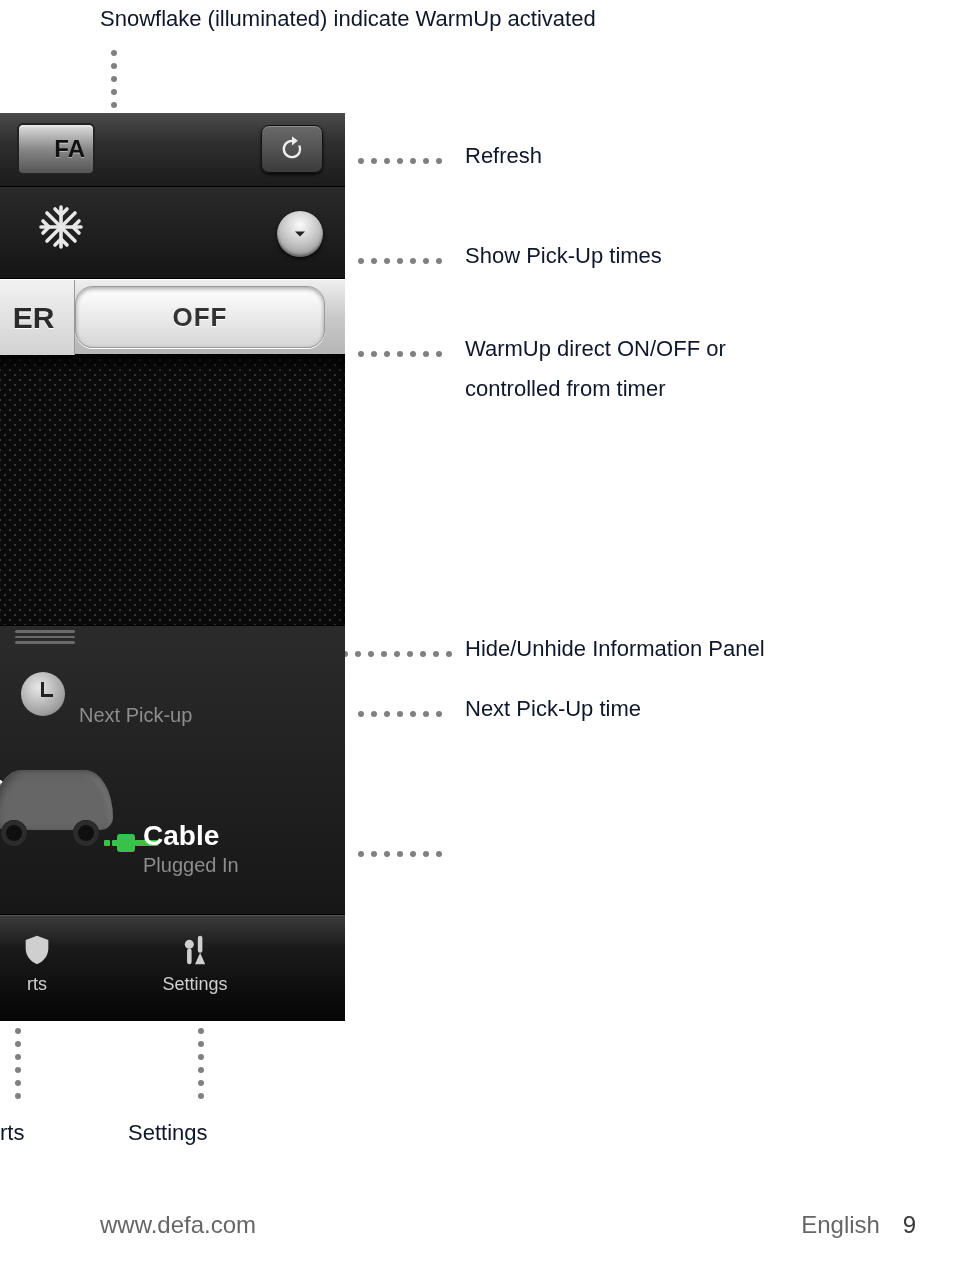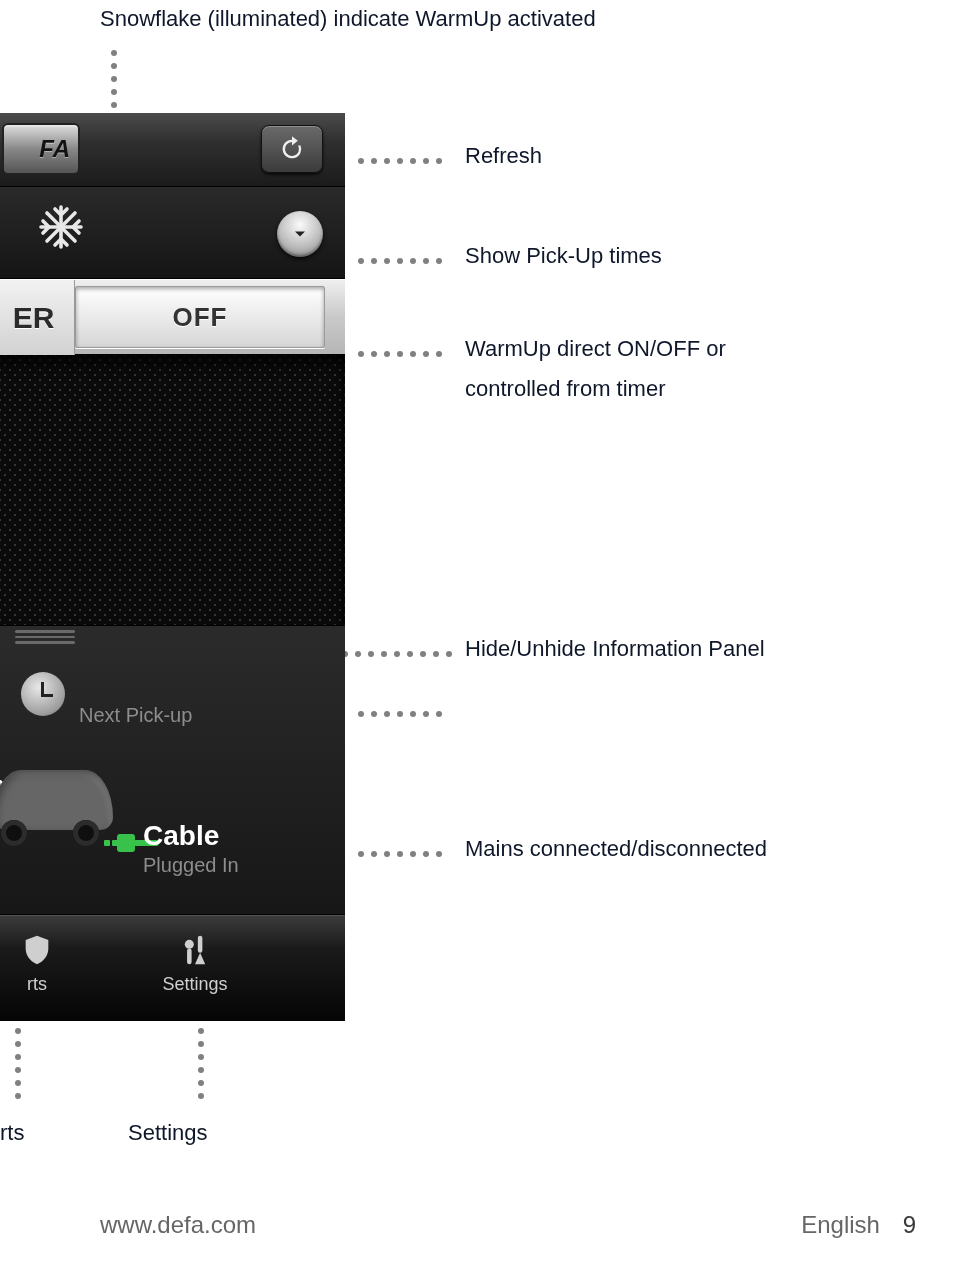--- a/index.html
+++ b/index.html
@@ -15,23 +15,23 @@
   .dots.vert { flex-direction: column; }
   .dot { width: 6px; height: 6px; border-radius: 50%; background: #808080; }
 
   
   .phone { position: absolute; left: 0; top: 113px; width: 345px; height: 965px; overflow: hidden; }
   .phone-inner { position: absolute; left: -255px; top: 0; width: 600px; height: 965px; }
 
   .topbar { position: absolute; left: 0; top: 0; width: 600px; height: 74px;
             background: linear-gradient(#4b4b4b, #2f2f2f 40%, #1b1b1b);
             border-bottom: 1px solid #000; }
-  .logo-plate { position: absolute; left: 257px; top: 10px; width: 78px; height: 52px;
+  .logo-plate { position: absolute; left: 272px; top: 10px; width: 78px; height: 52px;
                 background: linear-gradient(#dedede, #888 50%, #555);
-                border: 2px solid #222; border-radius: 6px; box-shadow: inset 0 2px 0 rgba(255,255,255,0.3); font-style: italic; }
+                border: 2px solid #222; border-radius: 6px; box-shadow: inset 0 2px 0 rgba(255,255,255,0.3); }
   .logo-plate span { position:absolute; right:8px; top:10px; font-weight:900; font-size:24px; color:#111; text-shadow:0 1px 0 rgba(255,255,255,.4); }
   .refresh-btn { position: absolute; right: 22px; top: 12px; width: 62px; height: 48px;
                  background: linear-gradient(#6a6a6a,#3b3b3b);
                  border: 1px solid #111; border-radius: 8px; box-shadow: inset 0 1px 0 rgba(255,255,255,.25), 0 2px 3px rgba(0,0,0,.7);
                  display:flex; align-items:center; justify-content:center; }
   .refresh-btn svg { width: 28px; height: 28px; }
 
   .status-row { position: absolute; left:0; top:74px; width:600px; height:92px;
                 background: linear-gradient(#2a2a2a,#151515);
                 border-bottom:1px solid #000; }
@@ -45,21 +45,21 @@
 
   .toggle-row { position:absolute; left:0; top:166px; width:600px; height:76px;
                 background: linear-gradient(#efefef,#c9c9c9 50%,#b6b6b6);
                 border-top:1px solid #fff; border-bottom:1px solid #000; }
   .toggle-left { position:absolute; left:248px; top:0; width:82px; height:76px;
                  display:flex; align-items:center; justify-content:center;
                  font-weight:900; color:#2b2b2b; font-size:30px; text-shadow:0 1px 0 #fff;
                  background: linear-gradient(#f2f2f2,#d1d1d1);
                  border-right:1px solid #999; }
   .toggle-off { position:absolute; left:330px; top:6px; width:250px; height:62px;
-                border-radius:2px;
+                border-radius:18px;
                 background: linear-gradient(#fff,#d6d6d6);
                 box-shadow: inset 0 2px 4px rgba(0,0,0,.35), 0 1px 0 #fff;
                 border:1px solid #9a9a9a;
                 display:flex; align-items:center; justify-content:center;
                 font-weight:900; color:#333; font-size:26px; letter-spacing:1px; text-shadow:0 1px 0 #fff;}
 
   .dark-panel { position:absolute; left:0; top:242px; width:600px; height:270px;
                 background: #0b0b0b;
                 background-image: radial-gradient(rgba(60,60,60,0.9) 1px, transparent 1px),
                                   radial-gradient(rgba(60,60,60,0.9) 1px, transparent 1px);
@@ -115,21 +115,21 @@
 <body>
 <div class="page">
 
 <div class="ann narrow" style="left:100px; top:6px;">Snowflake (illuminated) indicate WarmUp activated</div>
 
 <div class="ann narrow" style="left:465px; top:143px;">Refresh</div>
 <div class="ann narrow" style="left:465px; top:243px;">Show Pick-Up times</div>
 <div class="ann narrow" style="left:465px; top:376px;">controlled from timer</div>
 <div class="ann narrow" style="left:465px; top:336px;">WarmUp direct ON/OFF or</div>
 <div class="ann narrow" style="left:465px; top:636px;">Hide/Unhide Information Panel</div>
-<div class="ann narrow" style="left:465px; top:836px;">Mains connected/disconnected</div>
+<div class="ann narrow" style="left:465px; top:696px;">Next Pick-Up time</div>
 
 <div class="ann narrow" style="left:0px; top:1120px;">rts</div>
 <div class="ann narrow" style="left:128px; top:1120px;">Settings</div>
 
 <div class="dots" style="left:358px; top:158px;">
   <span class="dot"></span>
       <span class="dot"></span>
       <span class="dot"></span>
       <span class="dot"></span>
       <span class="dot"></span>

